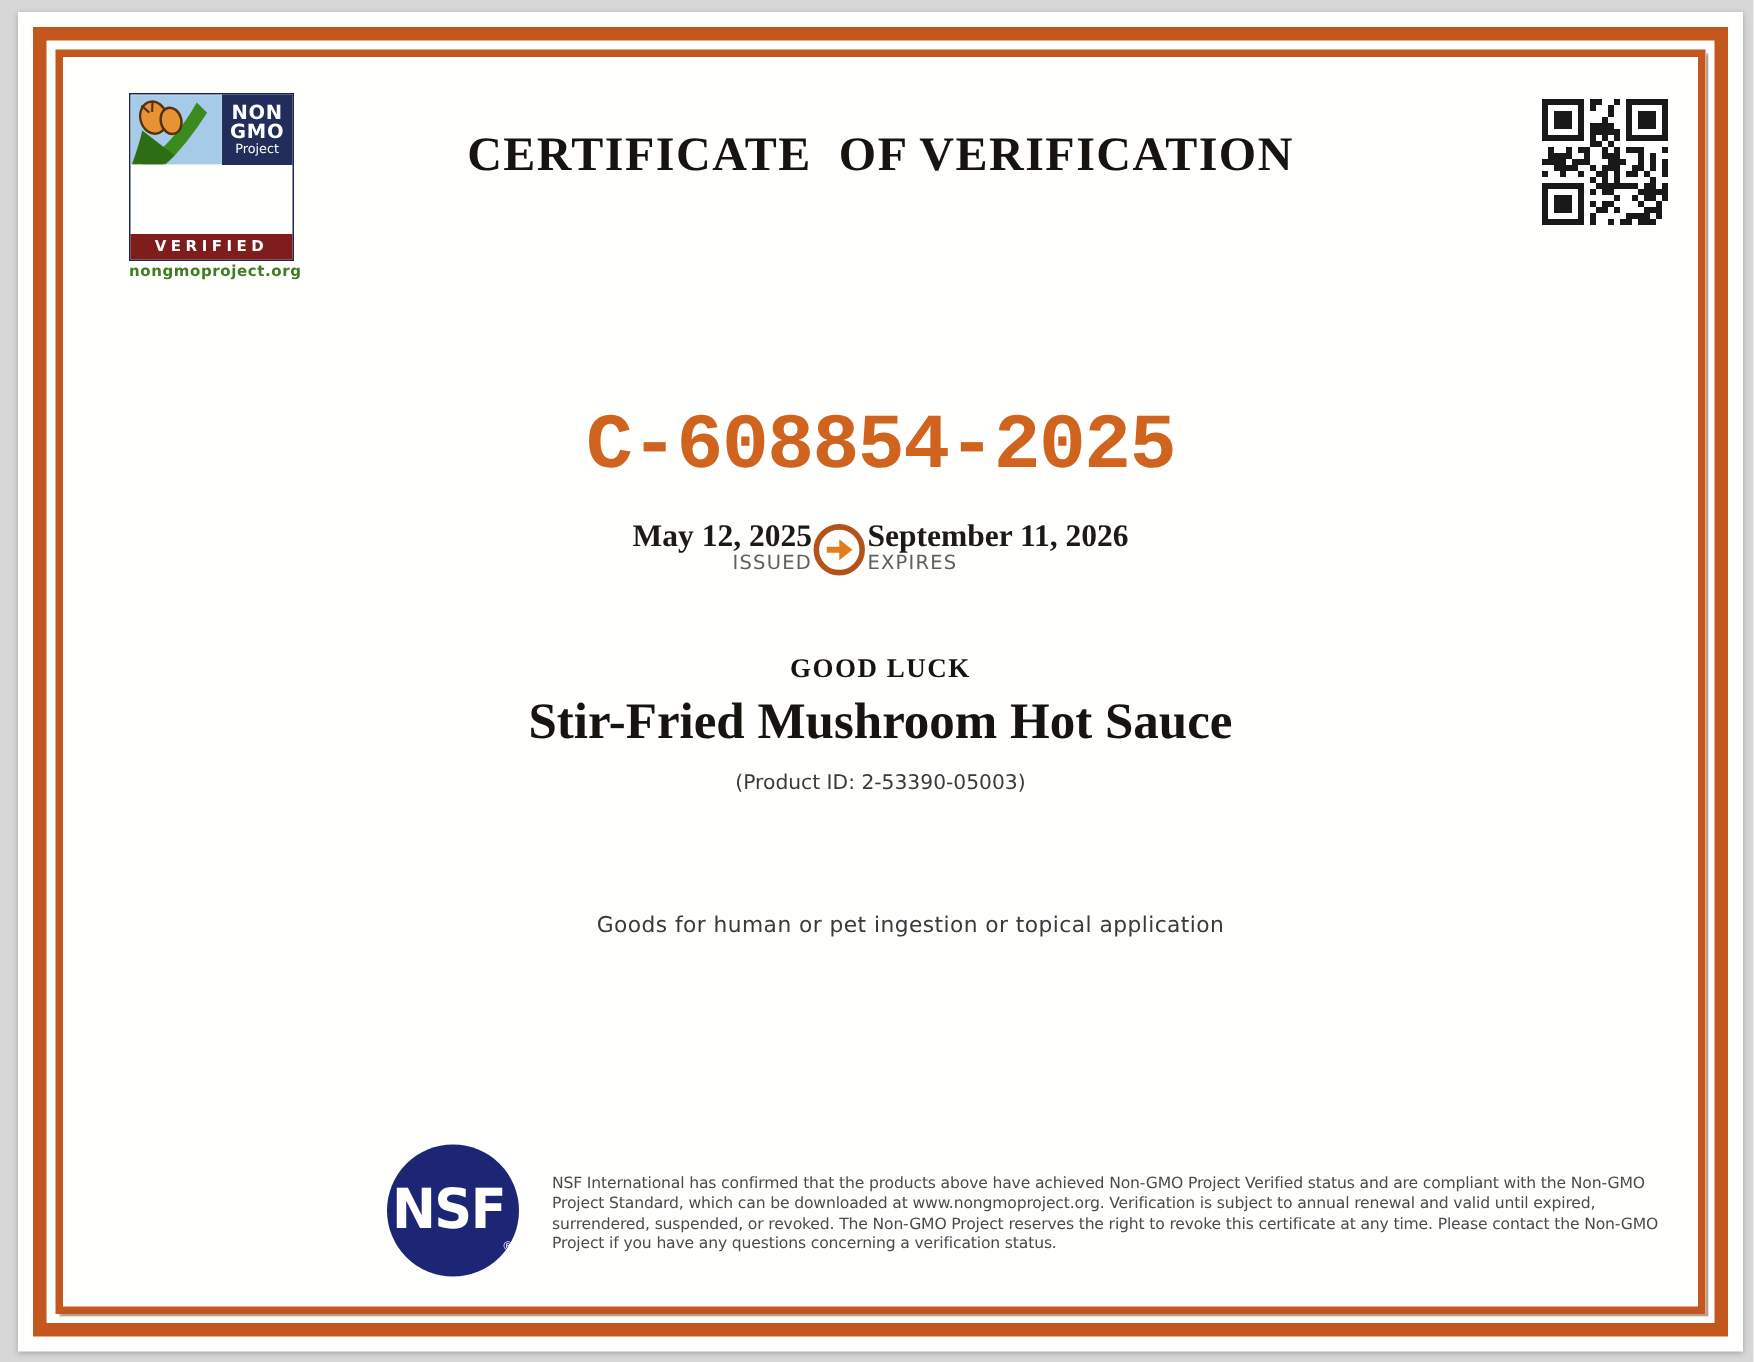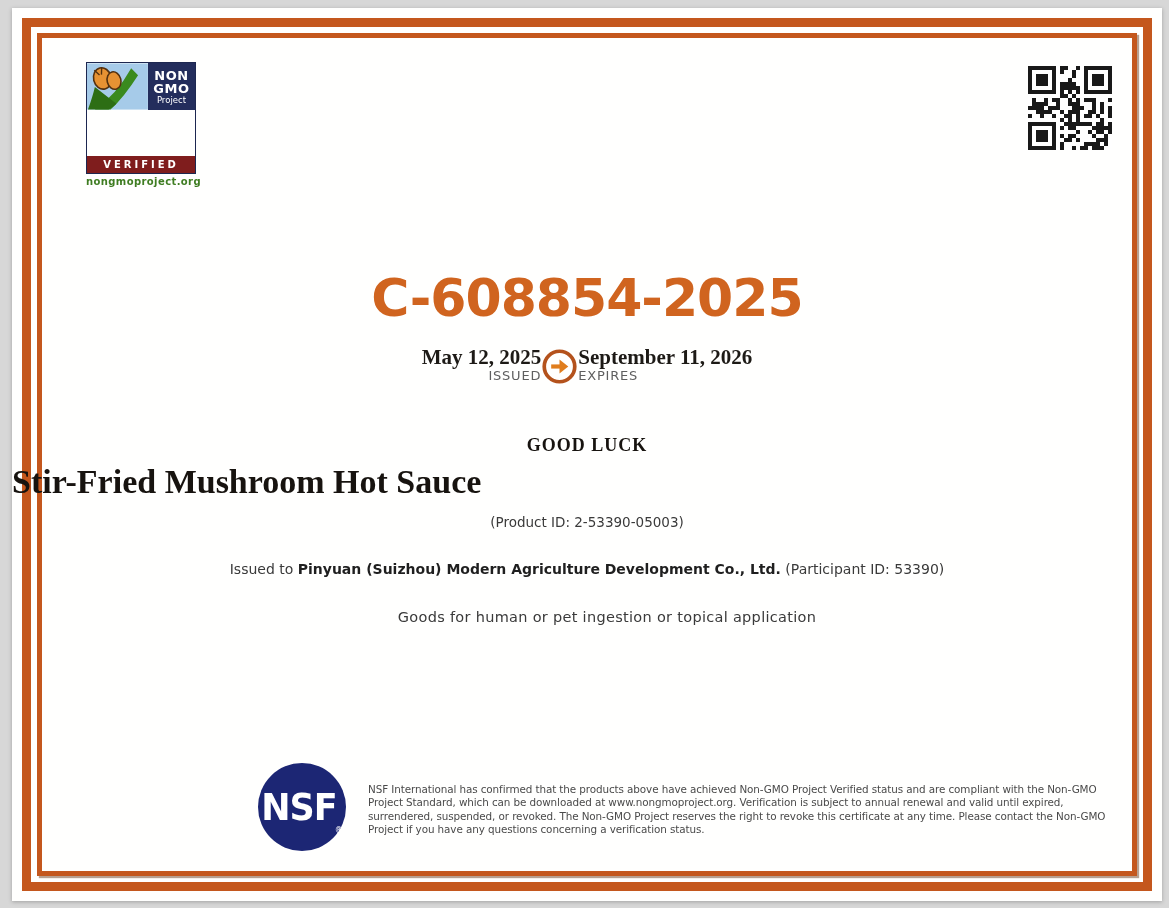--- a/index.html
+++ b/index.html
@@ -60,21 +60,21 @@
     text-align:center;white-space:pre;
     font-family:"Liberation Serif","DejaVu Serif",serif;
     font-weight:bold;font-size:32px;letter-spacing:1px;color:#17130f;
   }
   .qr{position:absolute;left:1016px;top:58px;width:84px;height:84px;}
 
   
   .certnum{
     position:absolute;left:0;right:0;top:260px;
     text-align:center;
-    font-size:52px;font-weight:600;letter-spacing:-1px;
+    font-size:52px;font-weight:600;letter-spacing:-1px;font-family:Liberation Mono, monospace;
   }
 
   
   .dates{
     position:absolute;left:0;right:0;top:338px;
     display:flex;justify-content:center;align-items:flex-start;
   }
   .date-col{display:flex;flex-direction:column;}
   .date-col.right{text-align:left;}
   .date-col.left{text-align:right;}
@@ -85,21 +85,21 @@
   .date-lab{font-size:13px;color:#5f5f5f;letter-spacing:.8px;line-height:1.15;}
   .arrow-wrap{margin-top:2px;}
 
   
   .brand{
     position:absolute;left:0;right:0;top:427px;text-align:center;
     font-family:"Liberation Serif","DejaVu Serif",serif;
     font-weight:bold;font-size:18px;letter-spacing:1px;color:#17130f;
   }
   .product{
-    position:absolute;left:0;right:0;top:455px;
+    position:absolute;left:0;right:0;top:455px;text-align:center;
     font-family:"Liberation Serif","DejaVu Serif",serif;
     font-weight:bold;font-size:34px;color:#17130f;
   }
   .pid{
     position:absolute;left:0;right:0;top:506px;text-align:center;
     font-size:13.5px;color:#3a3a3a;
   }
   .issuedto{
     position:absolute;left:0;right:0;top:553px;text-align:center;
     font-size:14px;color:#3a3a3a;
@@ -154,20 +154,21 @@
             <span class="big">NON</span>
             <span class="big">GMO</span>
             <span class="small">Project</span>
           </div>
         </div>
         <div class="ngp-verified">VERIFIED</div>
       </div>
       <div class="ngp-org">nongmoproject.org</div>
     </div>
 
+    <div class="title">CERTIFICATE  OF VERIFICATION</div>
 
     <svg class="qr" id="qr-svg" viewBox="0 0 84 84">
         <rect width="84" height="84" fill="#ffffff"></rect>
         <rect x="32" y="0" width="4" height="4" fill="#191919"></rect>
         <rect x="36" y="0" width="4" height="4" fill="#191919"></rect>
         <rect x="48" y="0" width="4" height="4" fill="#191919"></rect>
         <rect x="32" y="4" width="4" height="4" fill="#191919"></rect>
         <rect x="44" y="4" width="4" height="4" fill="#191919"></rect>
         <rect x="44" y="8" width="4" height="4" fill="#191919"></rect>
         <rect x="40" y="12" width="4" height="4" fill="#191919"></rect>
@@ -320,21 +321,20 @@
       <div class="date-col right">
         <span class="date-val">September 11, 2026</span>
         <span class="date-lab">EXPIRES</span>
       </div>
     </div>
 
     <div class="brand">GOOD LUCK</div>
     <div class="product">Stir-Fried Mushroom Hot Sauce</div>
     <div class="pid">(Product ID: 2-53390-05003)</div>
 
-    <div class="issuedto"><span>Issued to </span><span class="company">Pinyuan (Suizhou) Modern Agriculture Development Co., Ltd.</span><span> (Participant ID: 53390)</span></div>
 
     <div class="goods">Goods for human or pet ingestion or topical application</div>
 
     <div class="nsf">
       <span class="nsf-text">NSF</span>
       <span class="nsf-reg">®</span>
     </div>
     <div class="fineprint">NSF International has confirmed that the products above have achieved Non-GMO Project Verified status and are compliant with the Non-GMO Project Standard, which can be downloaded at www.nongmoproject.org. Verification is subject to annual renewal and valid until expired, surrendered, suspended, or revoked. The Non-GMO Project reserves the right to revoke this certificate at any time. Please contact the Non-GMO Project if you have any questions concerning a verification status.</div>
 
   </div>

